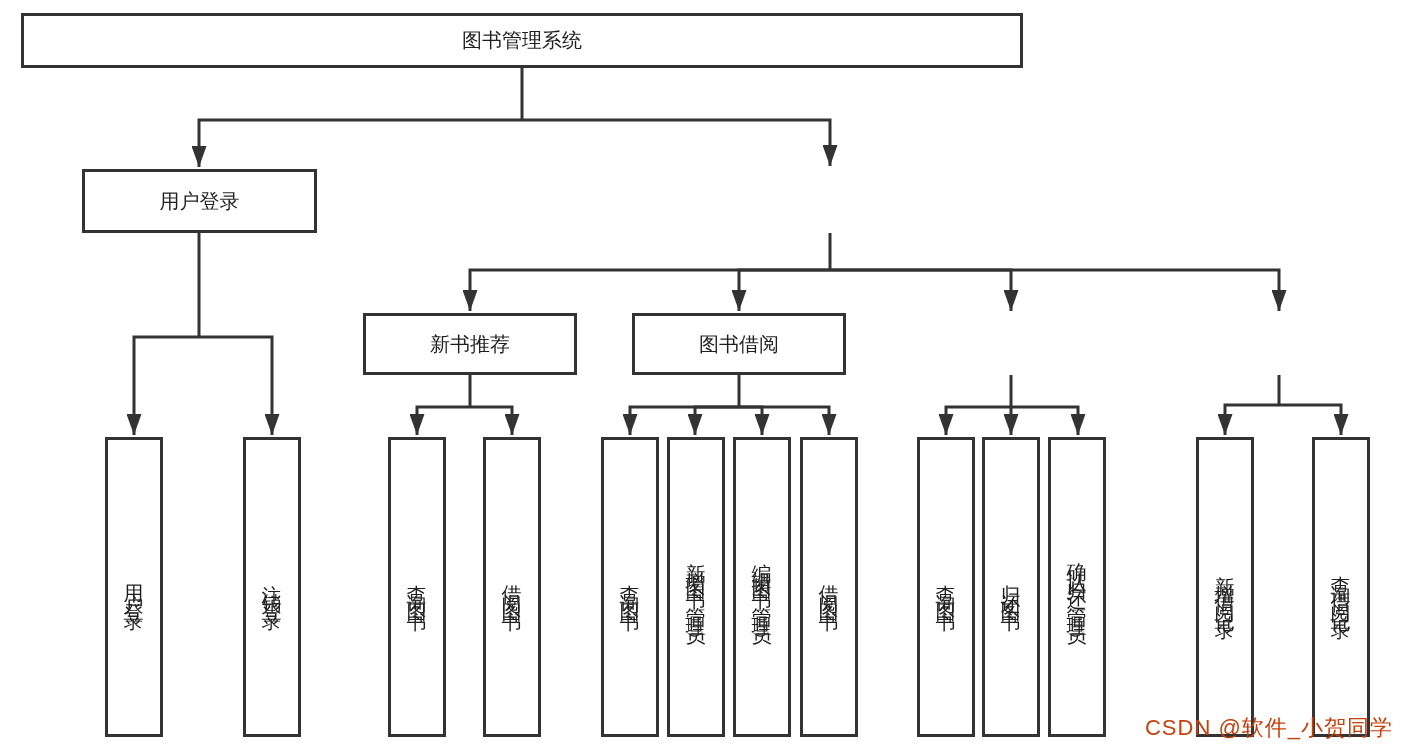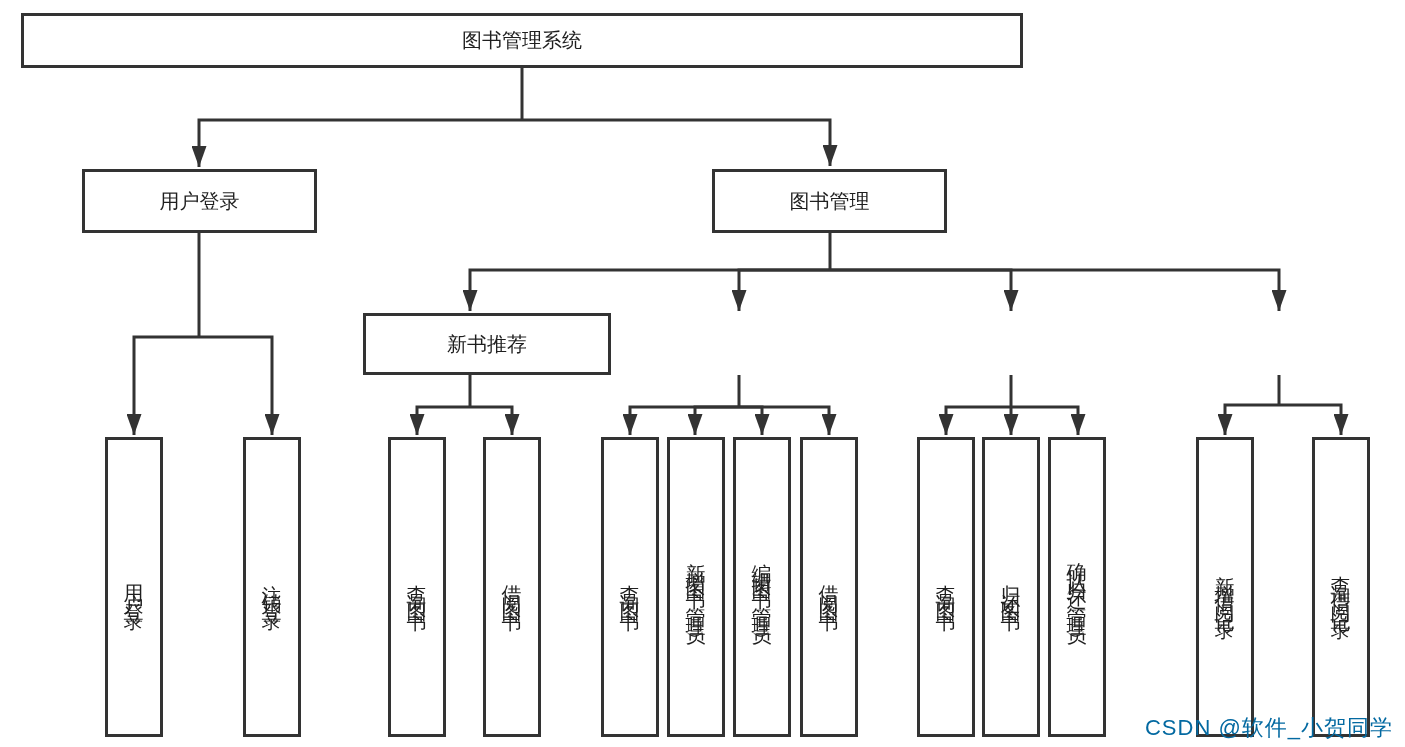--- a/index.html
+++ b/index.html
@@ -41,41 +41,41 @@
     font-size: 20px;
   }
   .l2 {
     top: 169px;
     width: 235px;
     height: 64px;
     font-size: 20px;
   }
   .l3 {
     top: 313px;
-    width: 248px;
+    width: 214px;
     height: 62px;
     font-size: 20px;
   }
   .leaf {
     top: 437px;
     width: 58px;
     height: 300px;
     font-size: 20px;
     writing-mode: vertical-rl;
     text-orientation: mixed;
     letter-spacing: 9px;
     line-height: 1;
     padding: 4px 0;
   }
   .watermark {
     position: absolute;
     right: 12px;
     bottom: 4px;
     font-size: 22px;
-    color: #0369a1;
+    color: #c2410c;
     letter-spacing: 1px;
     white-space: nowrap;
   }
 </style>
 </head>
 <body>
 
 <div class="canvas">
 
   <svg class="connectors" viewBox="0 0 1405 747" xmlns="http://www.w3.org/2000/svg">
@@ -117,23 +117,23 @@
 
       <path d="M1279,375 L1279,405"></path>
       <path d="M1279,405 L1225,405 L1225,435" marker-end="url(#ah)"></path>
       <path d="M1279,405 L1341,405 L1341,435" marker-end="url(#ah)"></path>
     </g>
   </svg>
 
   <div class="box root">图书管理系统</div>
 
   <div class="box l2" style="left:82px">用户登录</div>
-  <div class="box l2" style="left:712px">图书管理</div>
 
   <div class="box l3" style="left:363px">新书推荐</div>
+  <div class="box l3" style="left:632px">图书借阅</div>
 
   <div class="box leaf" style="left:105px">用户登录</div>
   <div class="box leaf" style="left:243px">注销登录</div>
   <div class="box leaf" style="left:388px">查询图书</div>
   <div class="box leaf" style="left:483px">借阅图书</div>
   <div class="box leaf" style="left:601px">查询图书</div>
   <div class="box leaf" style="left:667px">新增图书（管理员）</div>
   <div class="box leaf" style="left:733px">编辑图书（管理员）</div>
   <div class="box leaf" style="left:800px">借阅图书</div>
   <div class="box leaf" style="left:917px">查询图书</div>

